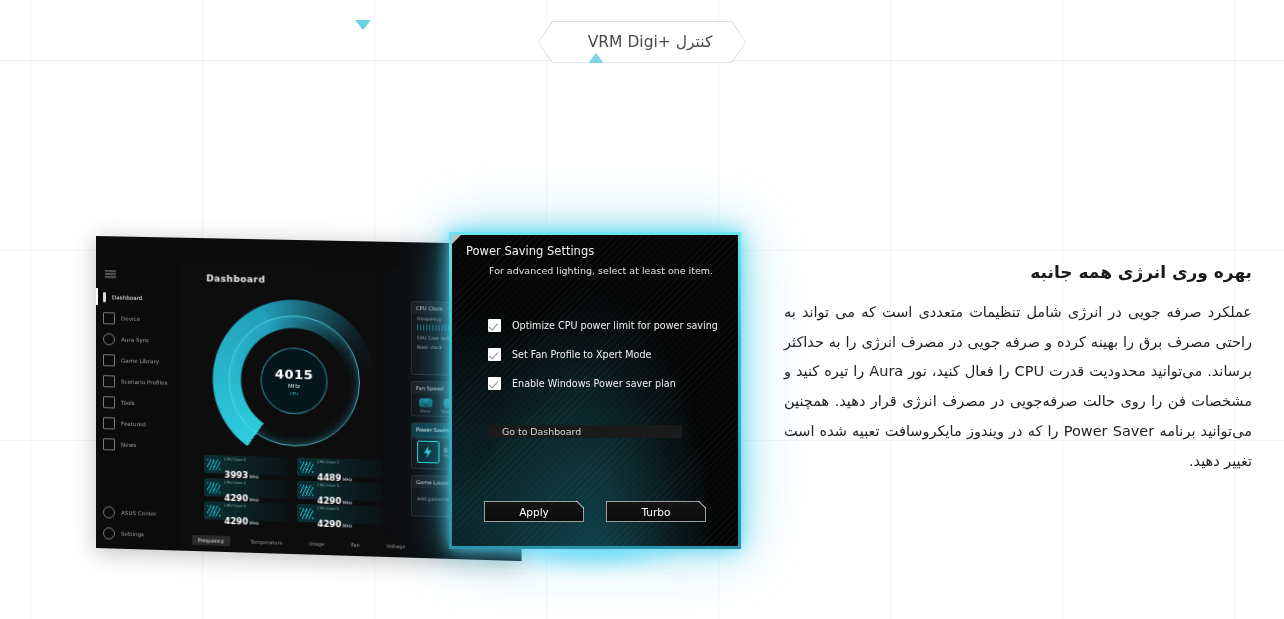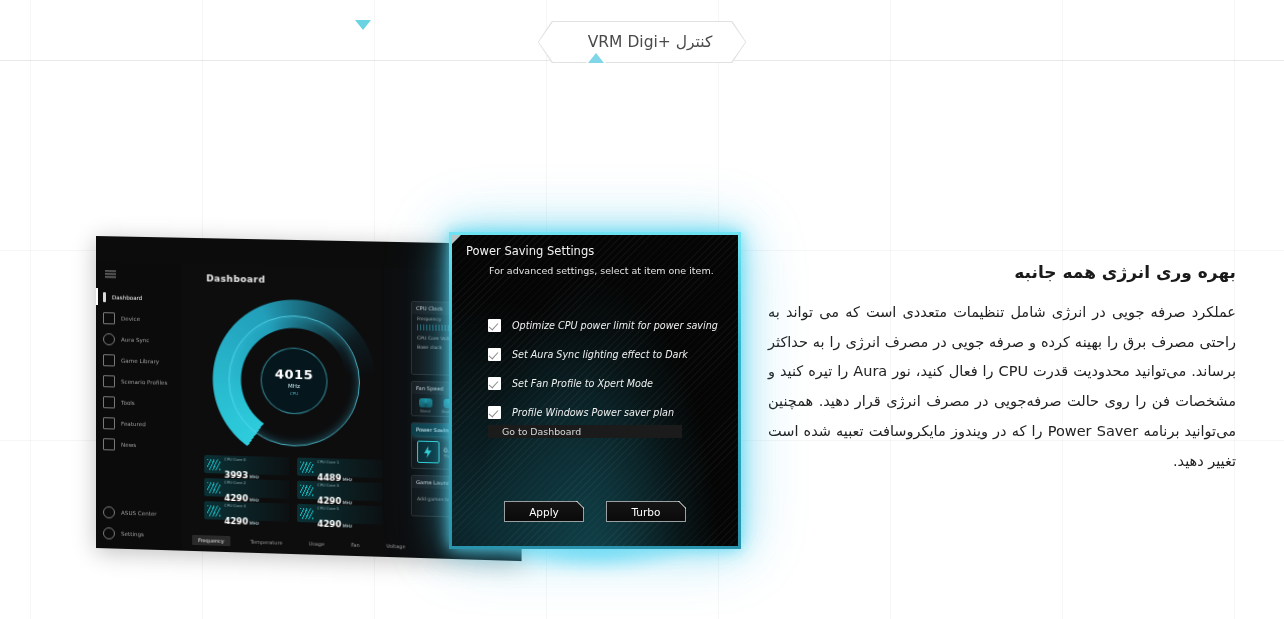--- a/index.html
+++ b/index.html
@@ -135,21 +135,21 @@
     width: 0; height: 0;
     border-left: 8px solid transparent;
     border-right: 8px solid transparent;
     border-bottom: 10px solid #7fd6e8;
     z-index: 31;
   }
 
   
   .copy {
     position: absolute;
-    right: 48px;
+    right: 32px;
     top: 262px;
     width: 468px;
     text-align: right;
     direction: rtl;
     z-index: 10;
   }
   .copy h2 {
     margin: 0 0 16px 0;
     font-size: 17px;
     font-weight: bold;
@@ -503,21 +503,20 @@
   .dlg-sub {
     position: absolute;
     left: 37px; top: 30px;
     font-size: 9.5px;
     color: #e3e3e3;
   }
   .opt-list {
     position: absolute;
     left: 36px; top: 76px;
     right: 4px;
-    font-style: italic;
   }
   .opt {
     display: flex;
     align-items: center;
     gap: 11px;
     height: 29px;
   }
   .cbx {
     width: 13px; height: 13px;
     background: #ffffff;
@@ -556,21 +555,21 @@
   .dlg-buttons {
     position: absolute;
     left: 0; right: 0;
     bottom: 24px;
     display: flex;
     justify-content: center;
     gap: 22px;
   }
   .dbtn {
     position: relative;
-    width: 80px;
+    width: 100px;
     height: 21px;
     background: linear-gradient(180deg, #151515, #0a0a0a);
     border: 1px solid #9aa0a2;
     color: #ffffff;
     font-size: 10.5px;
     display: flex;
     align-items: center;
     justify-content: center;
     box-sizing: border-box;
     cursor: pointer;
@@ -814,38 +813,34 @@
     </div>
   </div>
 </div>
 
 <div class="dialog-glow"></div>
 
 <div class="dialog">
   <div class="dialog-inner">
     <div class="dlg-corner"></div>
     <div class="dlg-title">Power Saving Settings</div>
-    <div class="dlg-sub">For advanced settings, select at item one item.</div>
+    <div class="dlg-sub">For advanced lighting, select at least one item.</div>
 
     <div class="opt-list">
       <div class="opt">
         <span class="cbx"></span>
         <span class="opt-label">Optimize CPU power limit for power saving</span>
       </div>
       <div class="opt">
         <span class="cbx"></span>
-        <span class="opt-label">Set Aura Sync lighting effect to Dark</span>
+        <span class="opt-label">Set Fan Profile to Xpert Mode</span>
       </div>
       <div class="opt">
         <span class="cbx"></span>
-        <span class="opt-label">Set Fan Profile to Xpert Mode</span>
-      </div>
-      <div class="opt">
-        <span class="cbx"></span>
-        <span class="opt-label">Profile Windows Power saver plan</span>
+        <span class="opt-label">Enable Windows Power saver plan</span>
       </div>
     </div>
 
     <div class="goto">
       <span>Go to Dashboard</span>
     </div>
 
     <div class="dlg-buttons">
       <div class="dbtn">
         <span>Apply</span>

